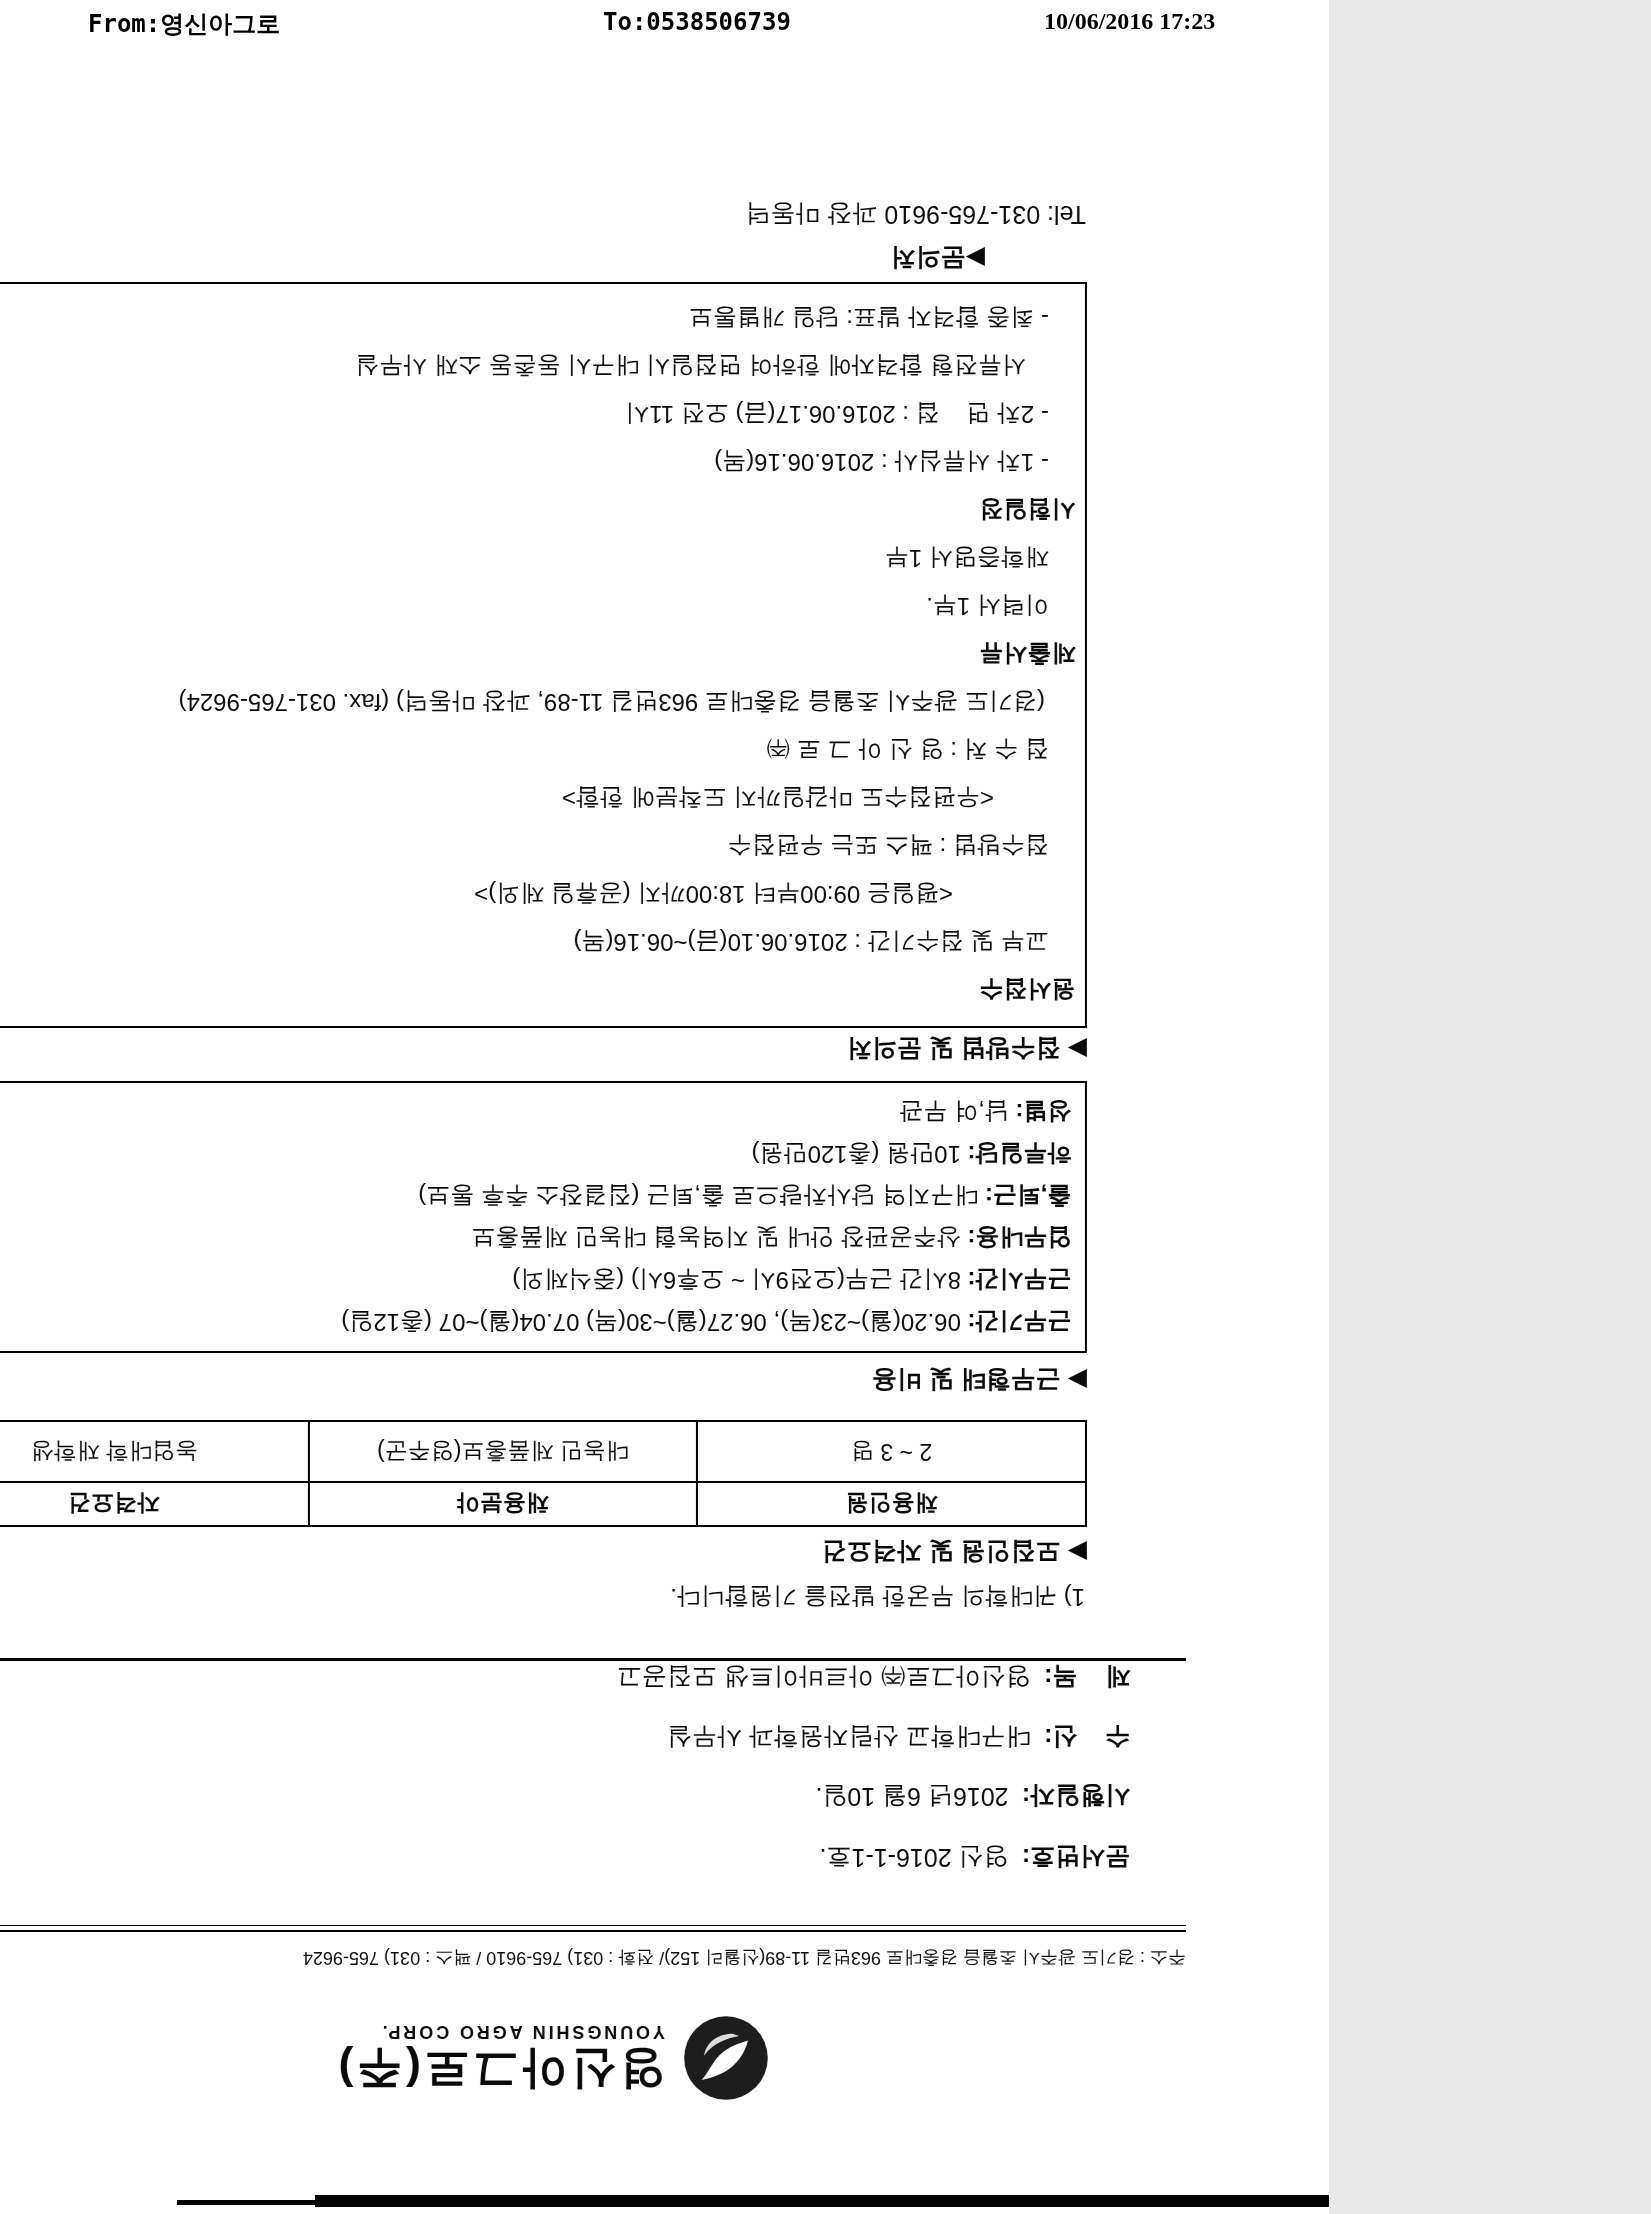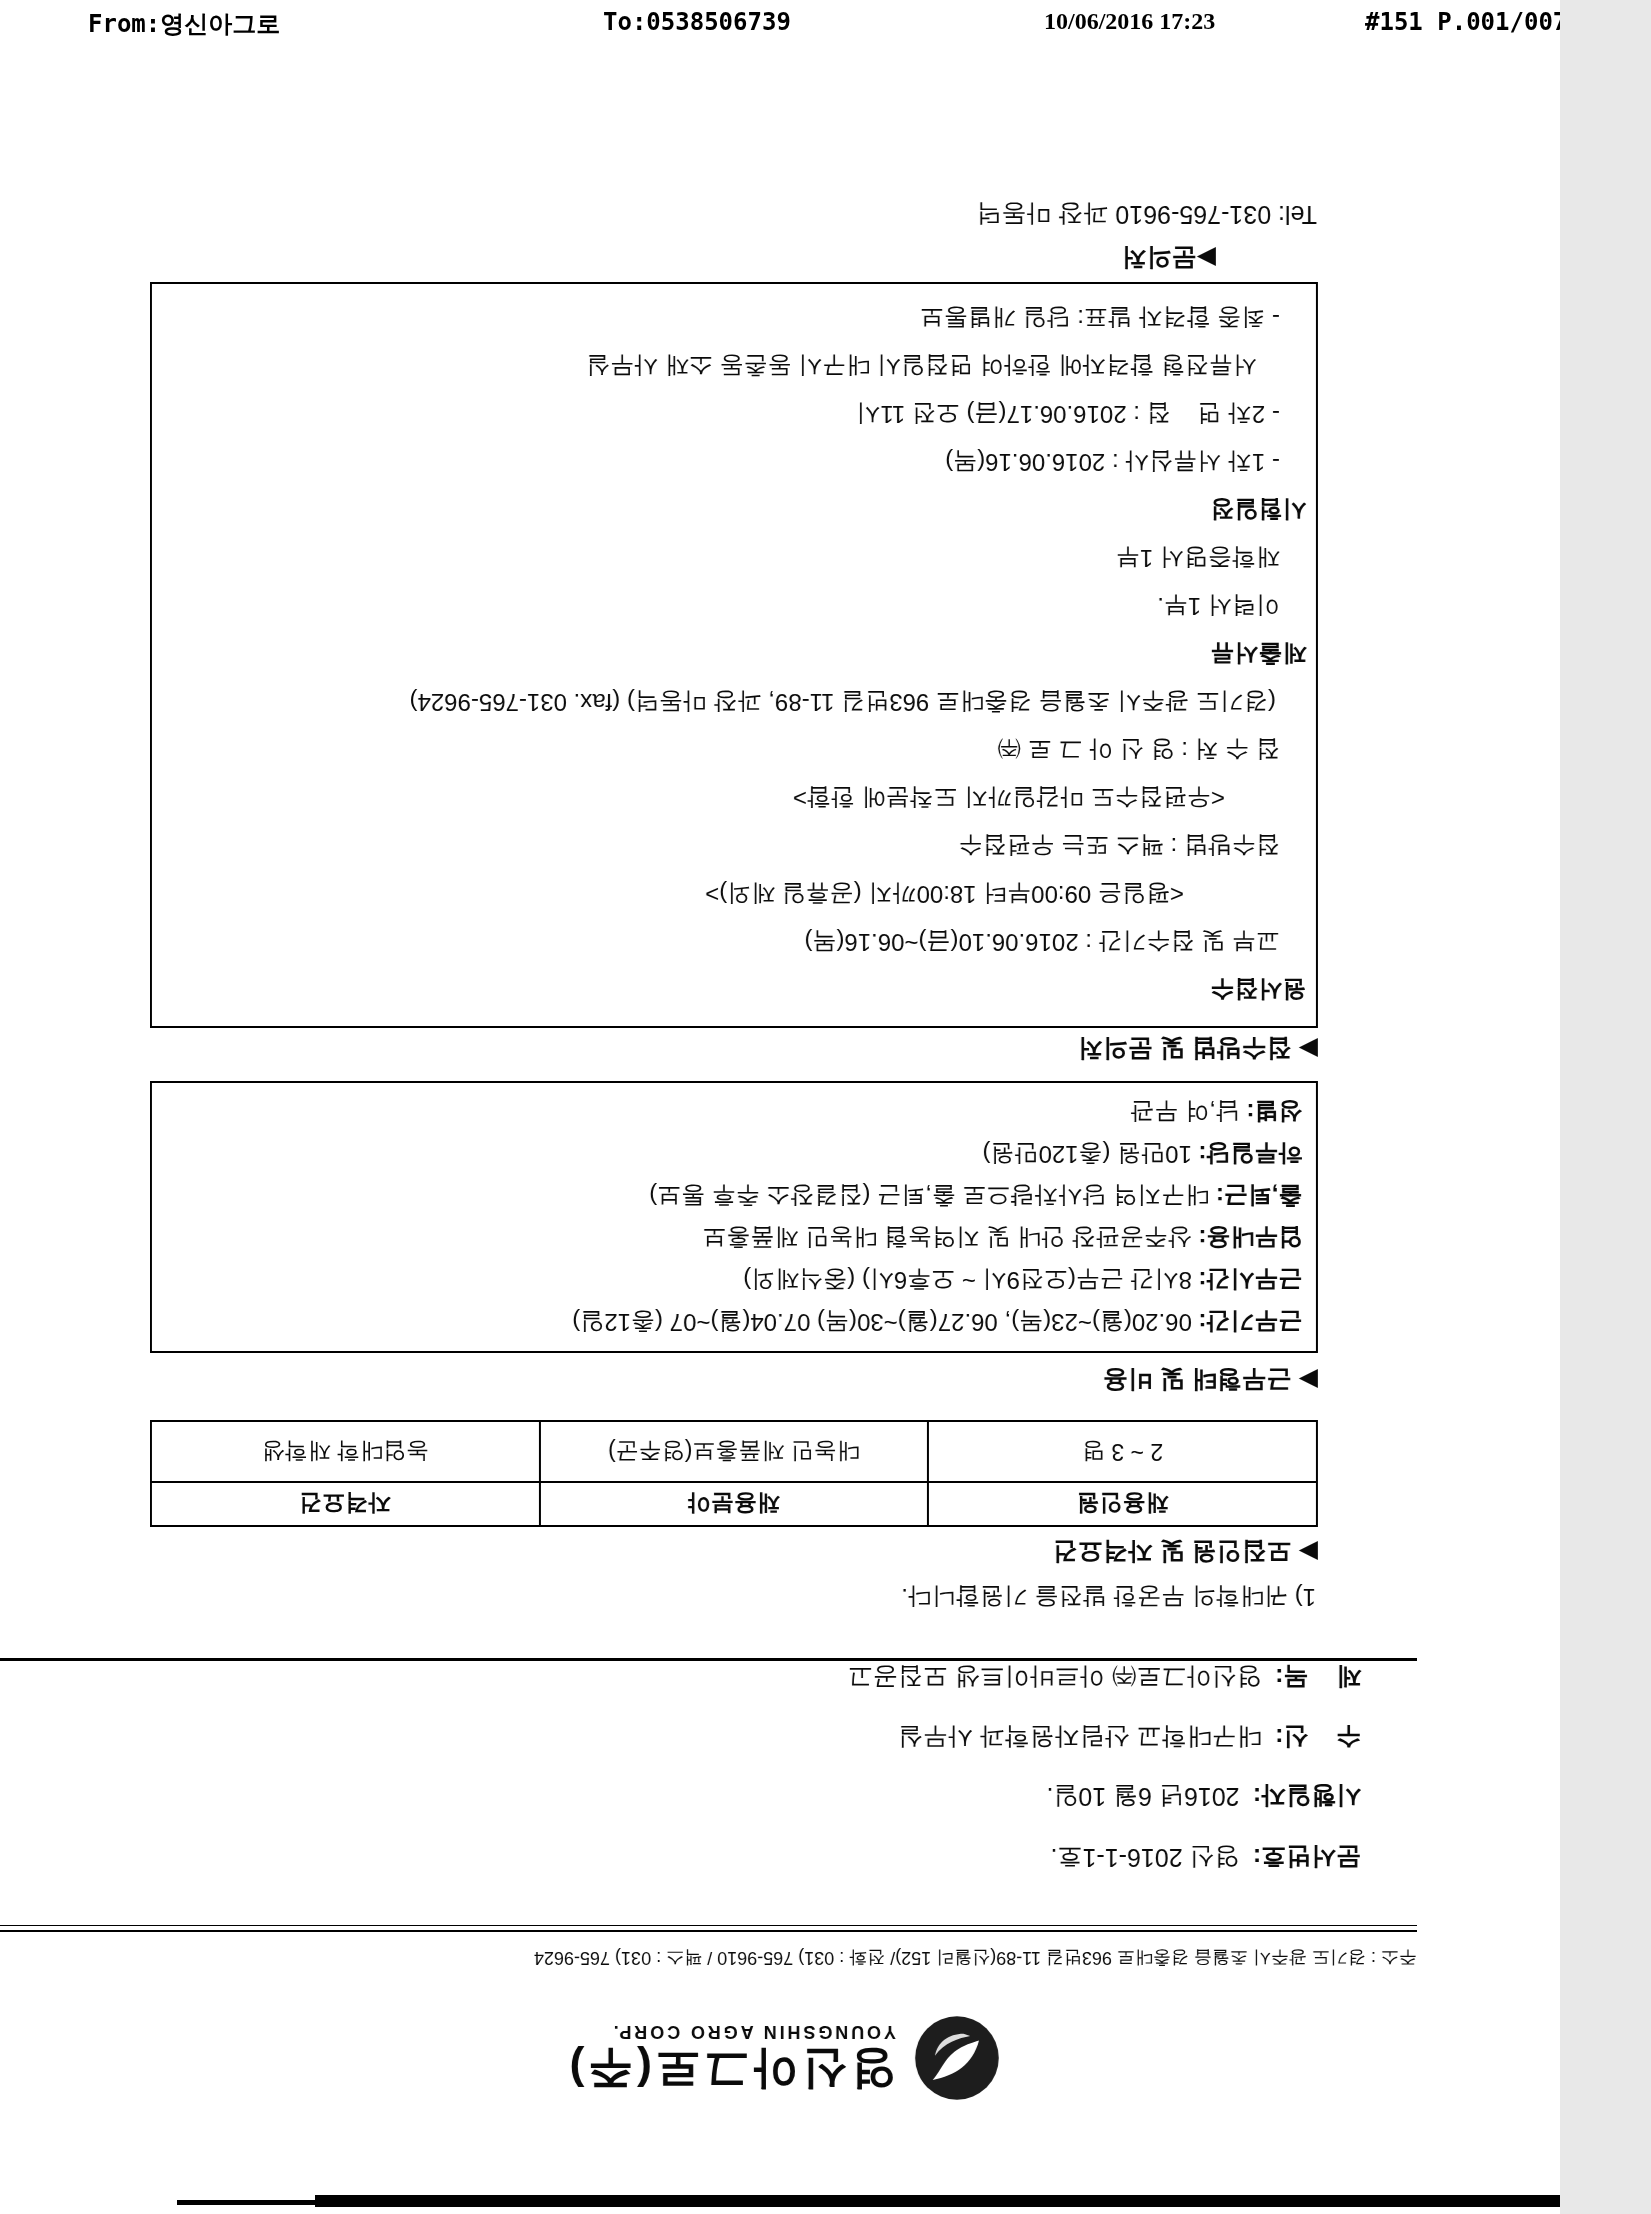--- a/index.html
+++ b/index.html
@@ -1,16 +1,16 @@
 <!DOCTYPE html>
 <html><head>
 <meta charset="utf-8">
 <style>
   html,body{margin:0;padding:0;background:#e8e8e8;}
-  .page{position:relative;width:1560px;height:2215px;background:#ffffff;overflow:hidden;
+  .page{position:relative;width:1329px;height:2215px;background:#ffffff;overflow:hidden;
         font-family:"Liberation Sans","DejaVu Sans",sans-serif;color:#0a0a0a;}
   
   .fax-header{position:absolute;top:7.6px;left:0;width:100%;height:38px;
               font-family:"DejaVu Sans Mono",monospace;font-weight:bold;font-size:24px;color:#000;}
   .fax-header span{position:absolute;white-space:pre;}
   .fh-from{left:88px;}
   .fh-to{left:603px;}
   .fh-date{left:1044px;font-family:Liberation Serif, serif;}
   .fh-page{left:1365px;}
 

